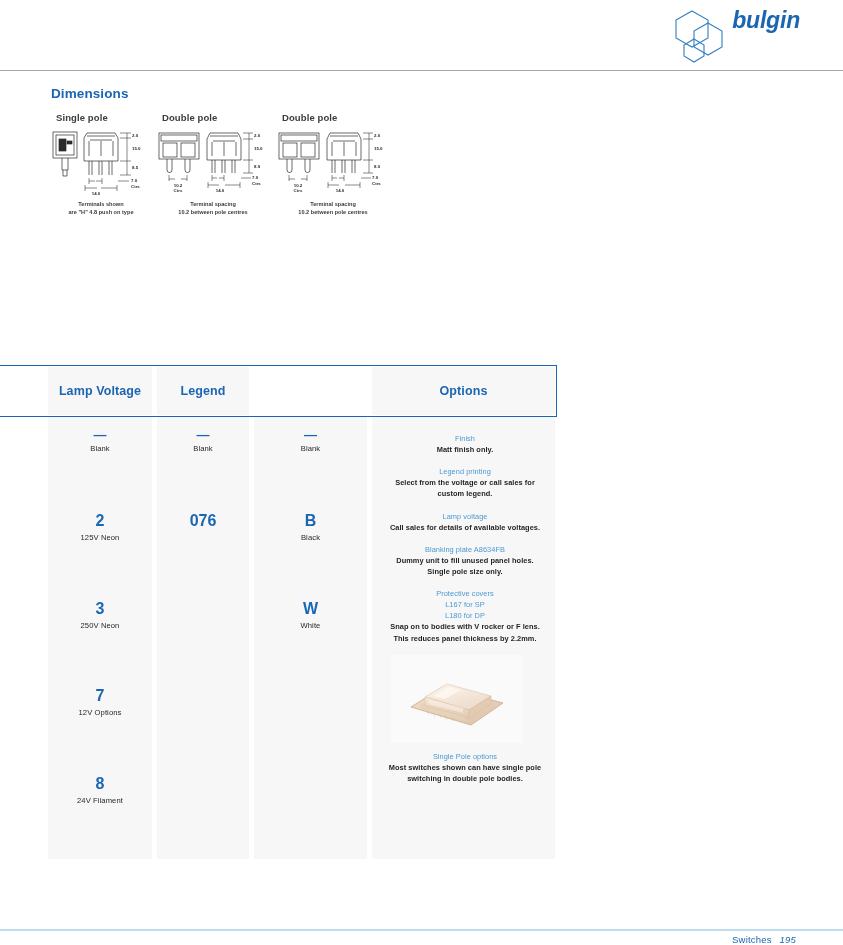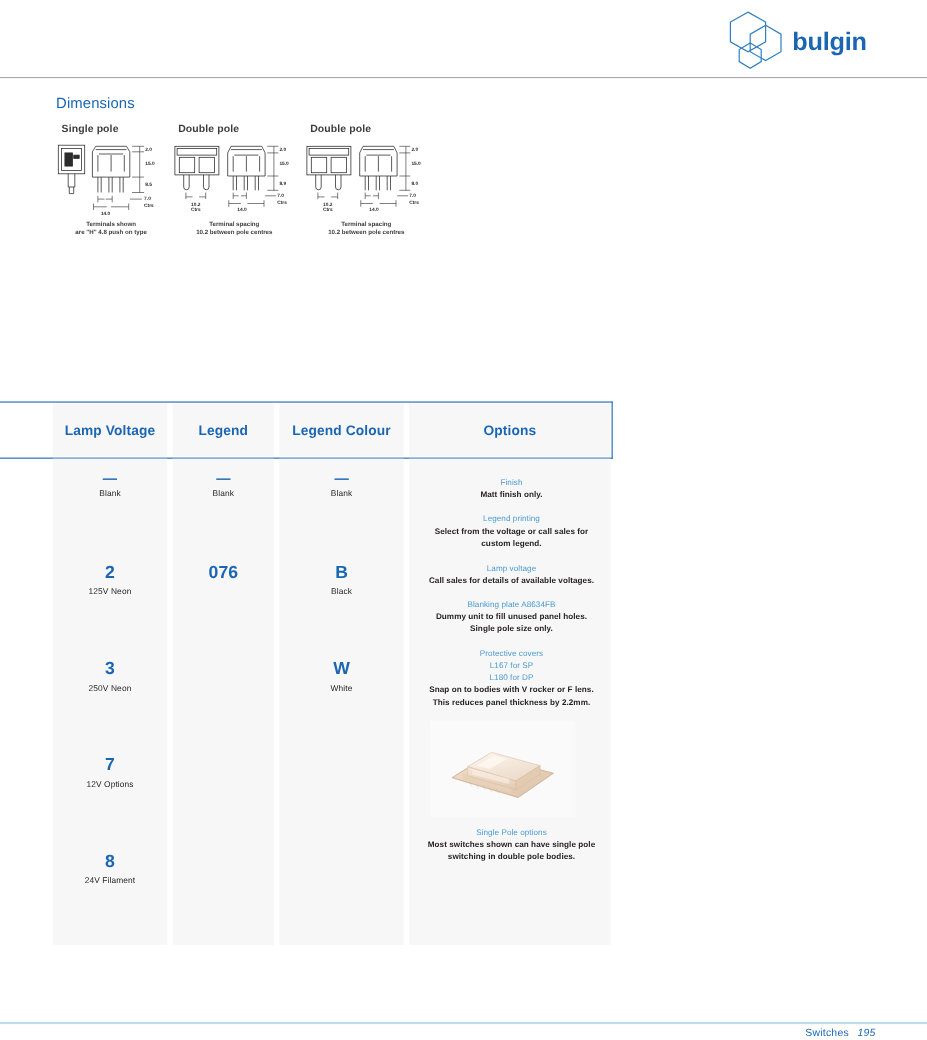--- a/index.html
+++ b/index.html
@@ -15,24 +15,24 @@
   }
 
   
   .page-header {
     position: absolute;
     left: 0; top: 0;
     width: 843px; height: 71px;
   }
   .logo-wrap {
     position: absolute;
-    right: 55px; top: 9px;
+    right: 43px; top: 9px;
     display: flex;
-    align-items: center;
     height: 56px;
+    font-style: italic;
   }
   .logo-mark { width: 58px; height: 56px; display: block; }
   .logo-text {
     font-size: 23px;
     font-weight: bold;
     color: #1b66b3;
     letter-spacing: -0.2px;
     margin-left: 2px;
     line-height: 1;
   }
@@ -42,21 +42,21 @@
     width: 843px; height: 1px;
     background: #a9a9a9;
   }
 
   
   .dims-section { position: absolute; left: 0; top: 86px; width: 843px; }
   .dims-title {
     position: absolute;
     left: 51px; top: 0;
     font-size: 13.5px;
-    font-weight: normal;
+    font-weight: bold;
     color: #1b66b3;
     letter-spacing: 0.1px;
   }
   .dims-row { position: absolute; left: 0; top: 26px; width: 843px; height: 130px; font-weight: bold; }
   .dim-block { position: absolute; top: 0; }
   .dim-block.b1 { left: 51px; }
   .dim-block.b2 { left: 157px; }
   .dim-block.b3 { left: 277px; }
   .dim-heading {
     font-size: 9.5px;
@@ -350,21 +350,20 @@
 
   </div>
 </div>
 
 <div class="spec-table">
 
   <div class="table-head">
     <div class="head-cell c0"></div>
     <div class="head-cell c1">Lamp Voltage</div>
     <div class="head-cell c2">Legend</div>
-    <div class="head-cell c3">Legend Colour</div>
     <div class="head-cell c4">Options</div>
   </div>
 
   <div class="table-body">
 
     <div class="col v-lamp">
       <div class="entry" style="top:12px">
         <span class="code dash">—</span>
         <span class="desc">Blank</span>
       </div>

